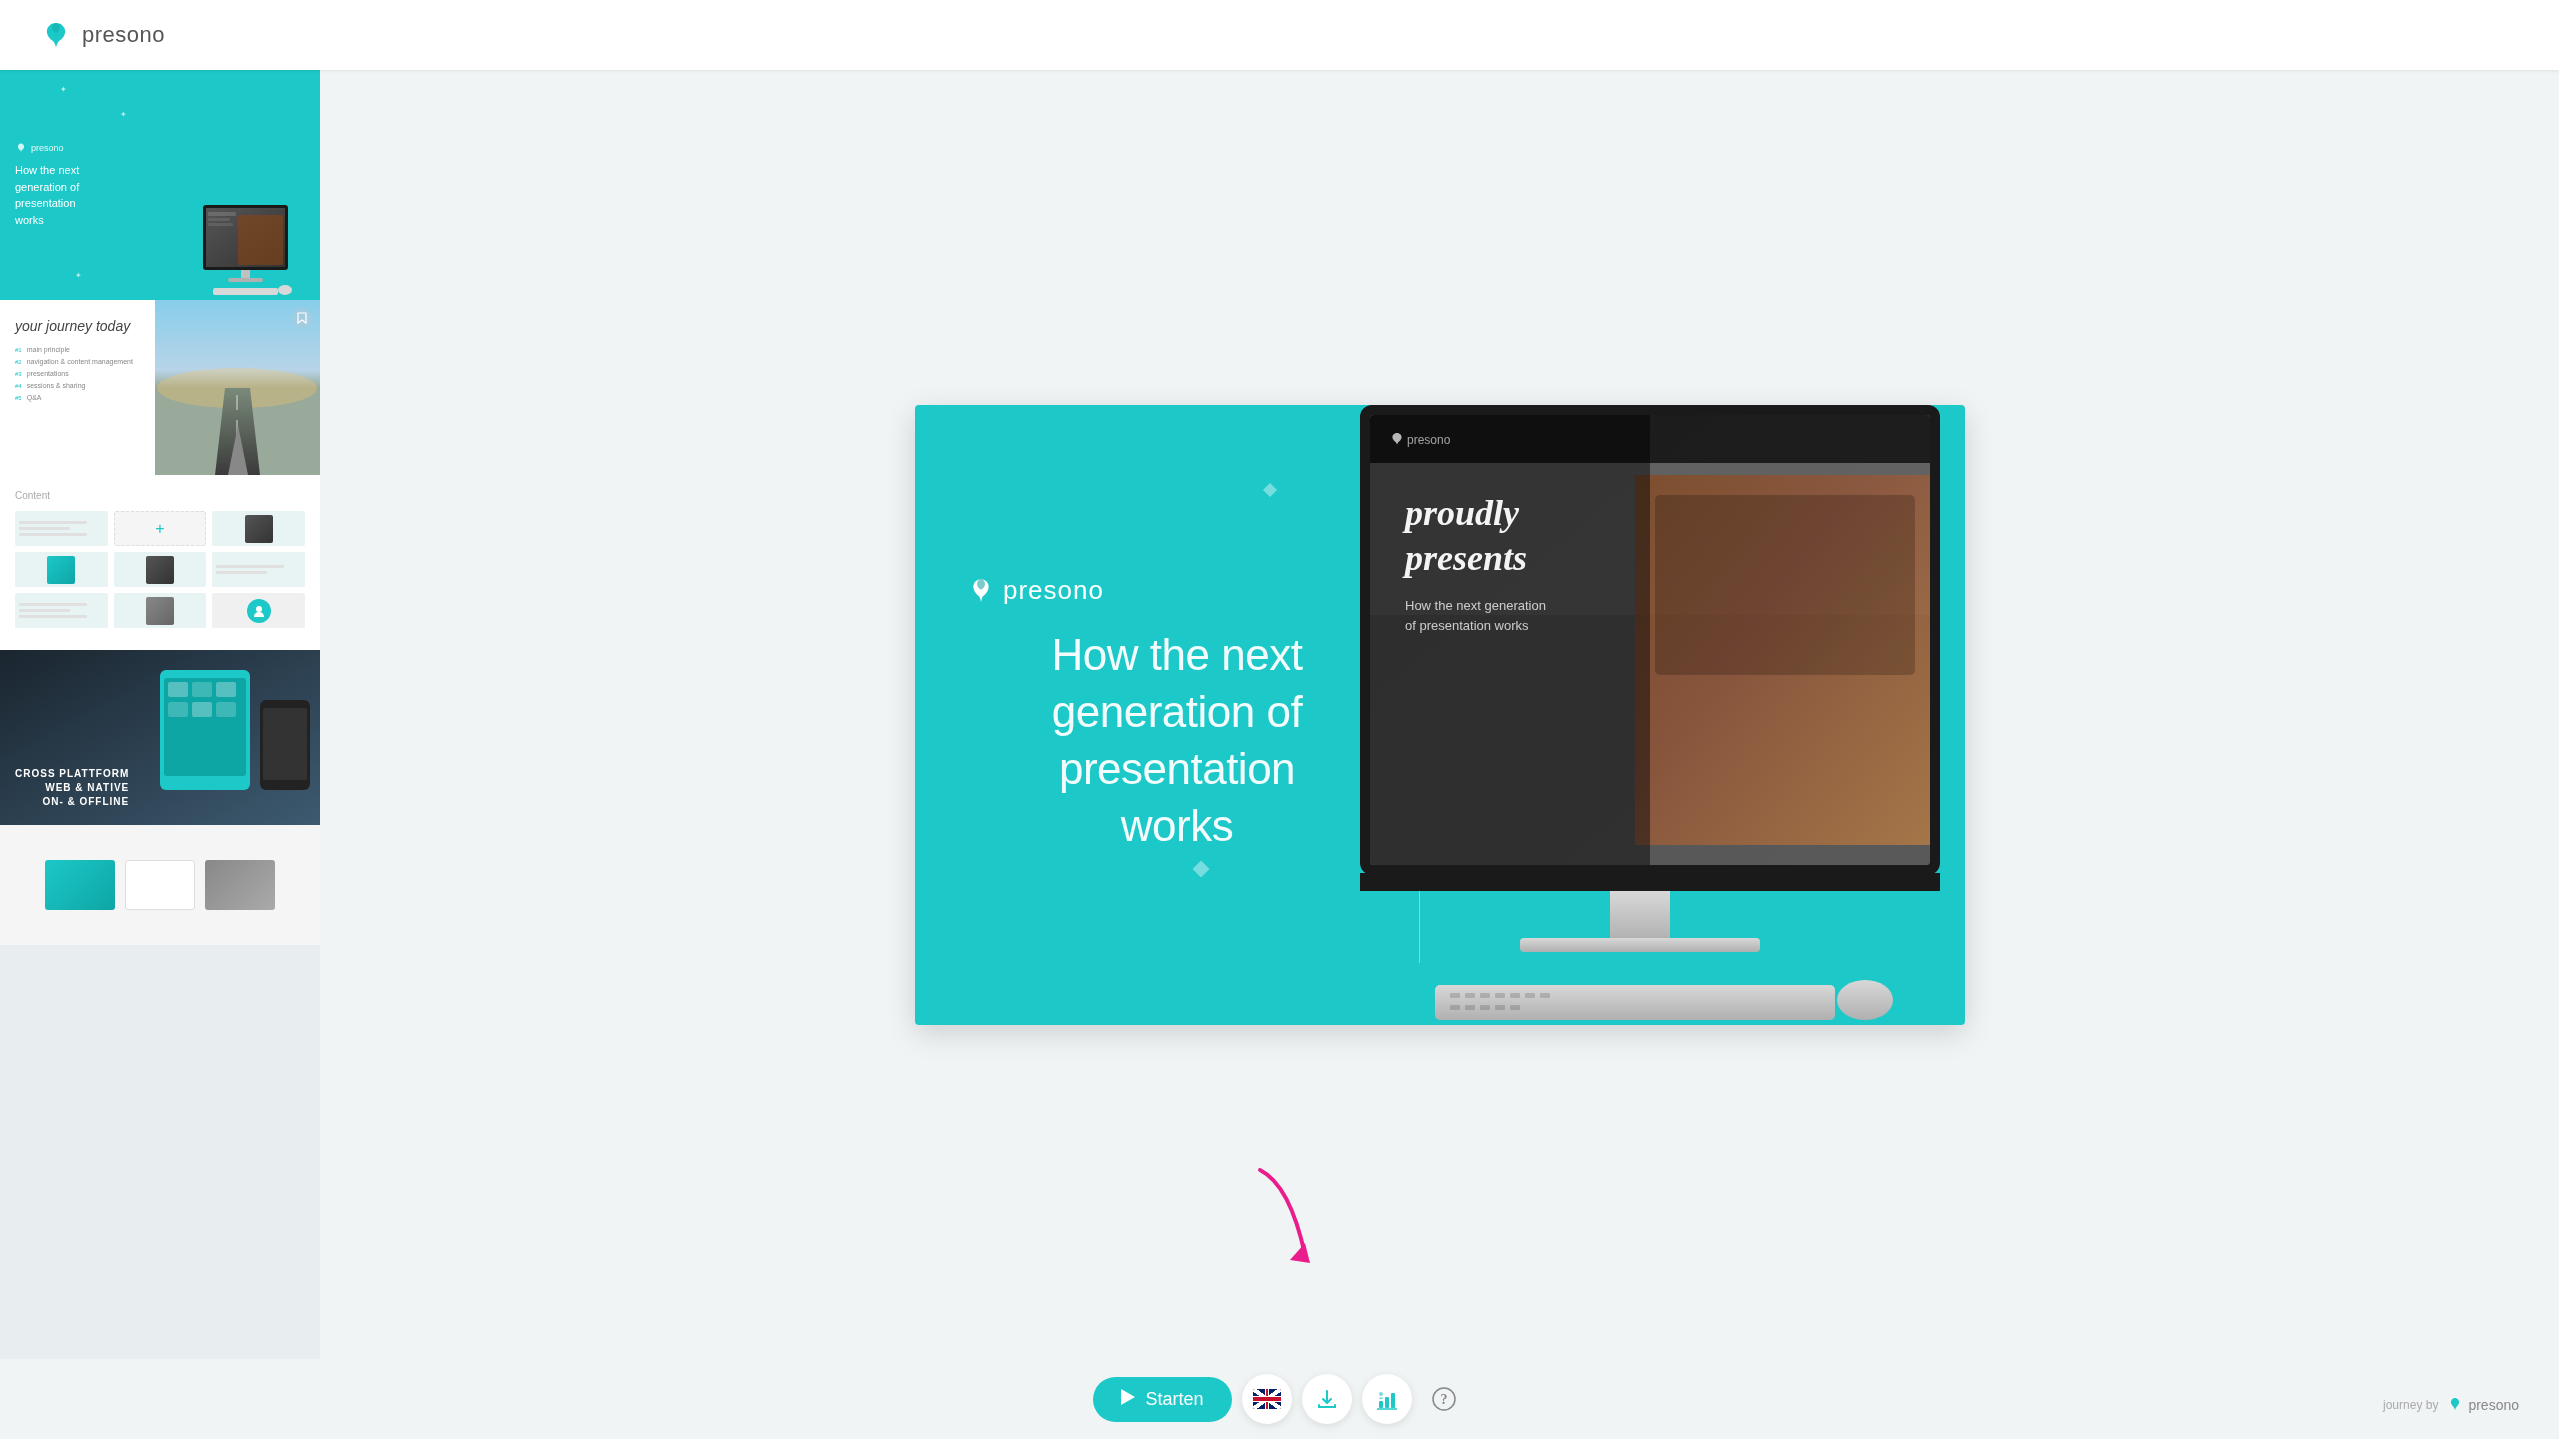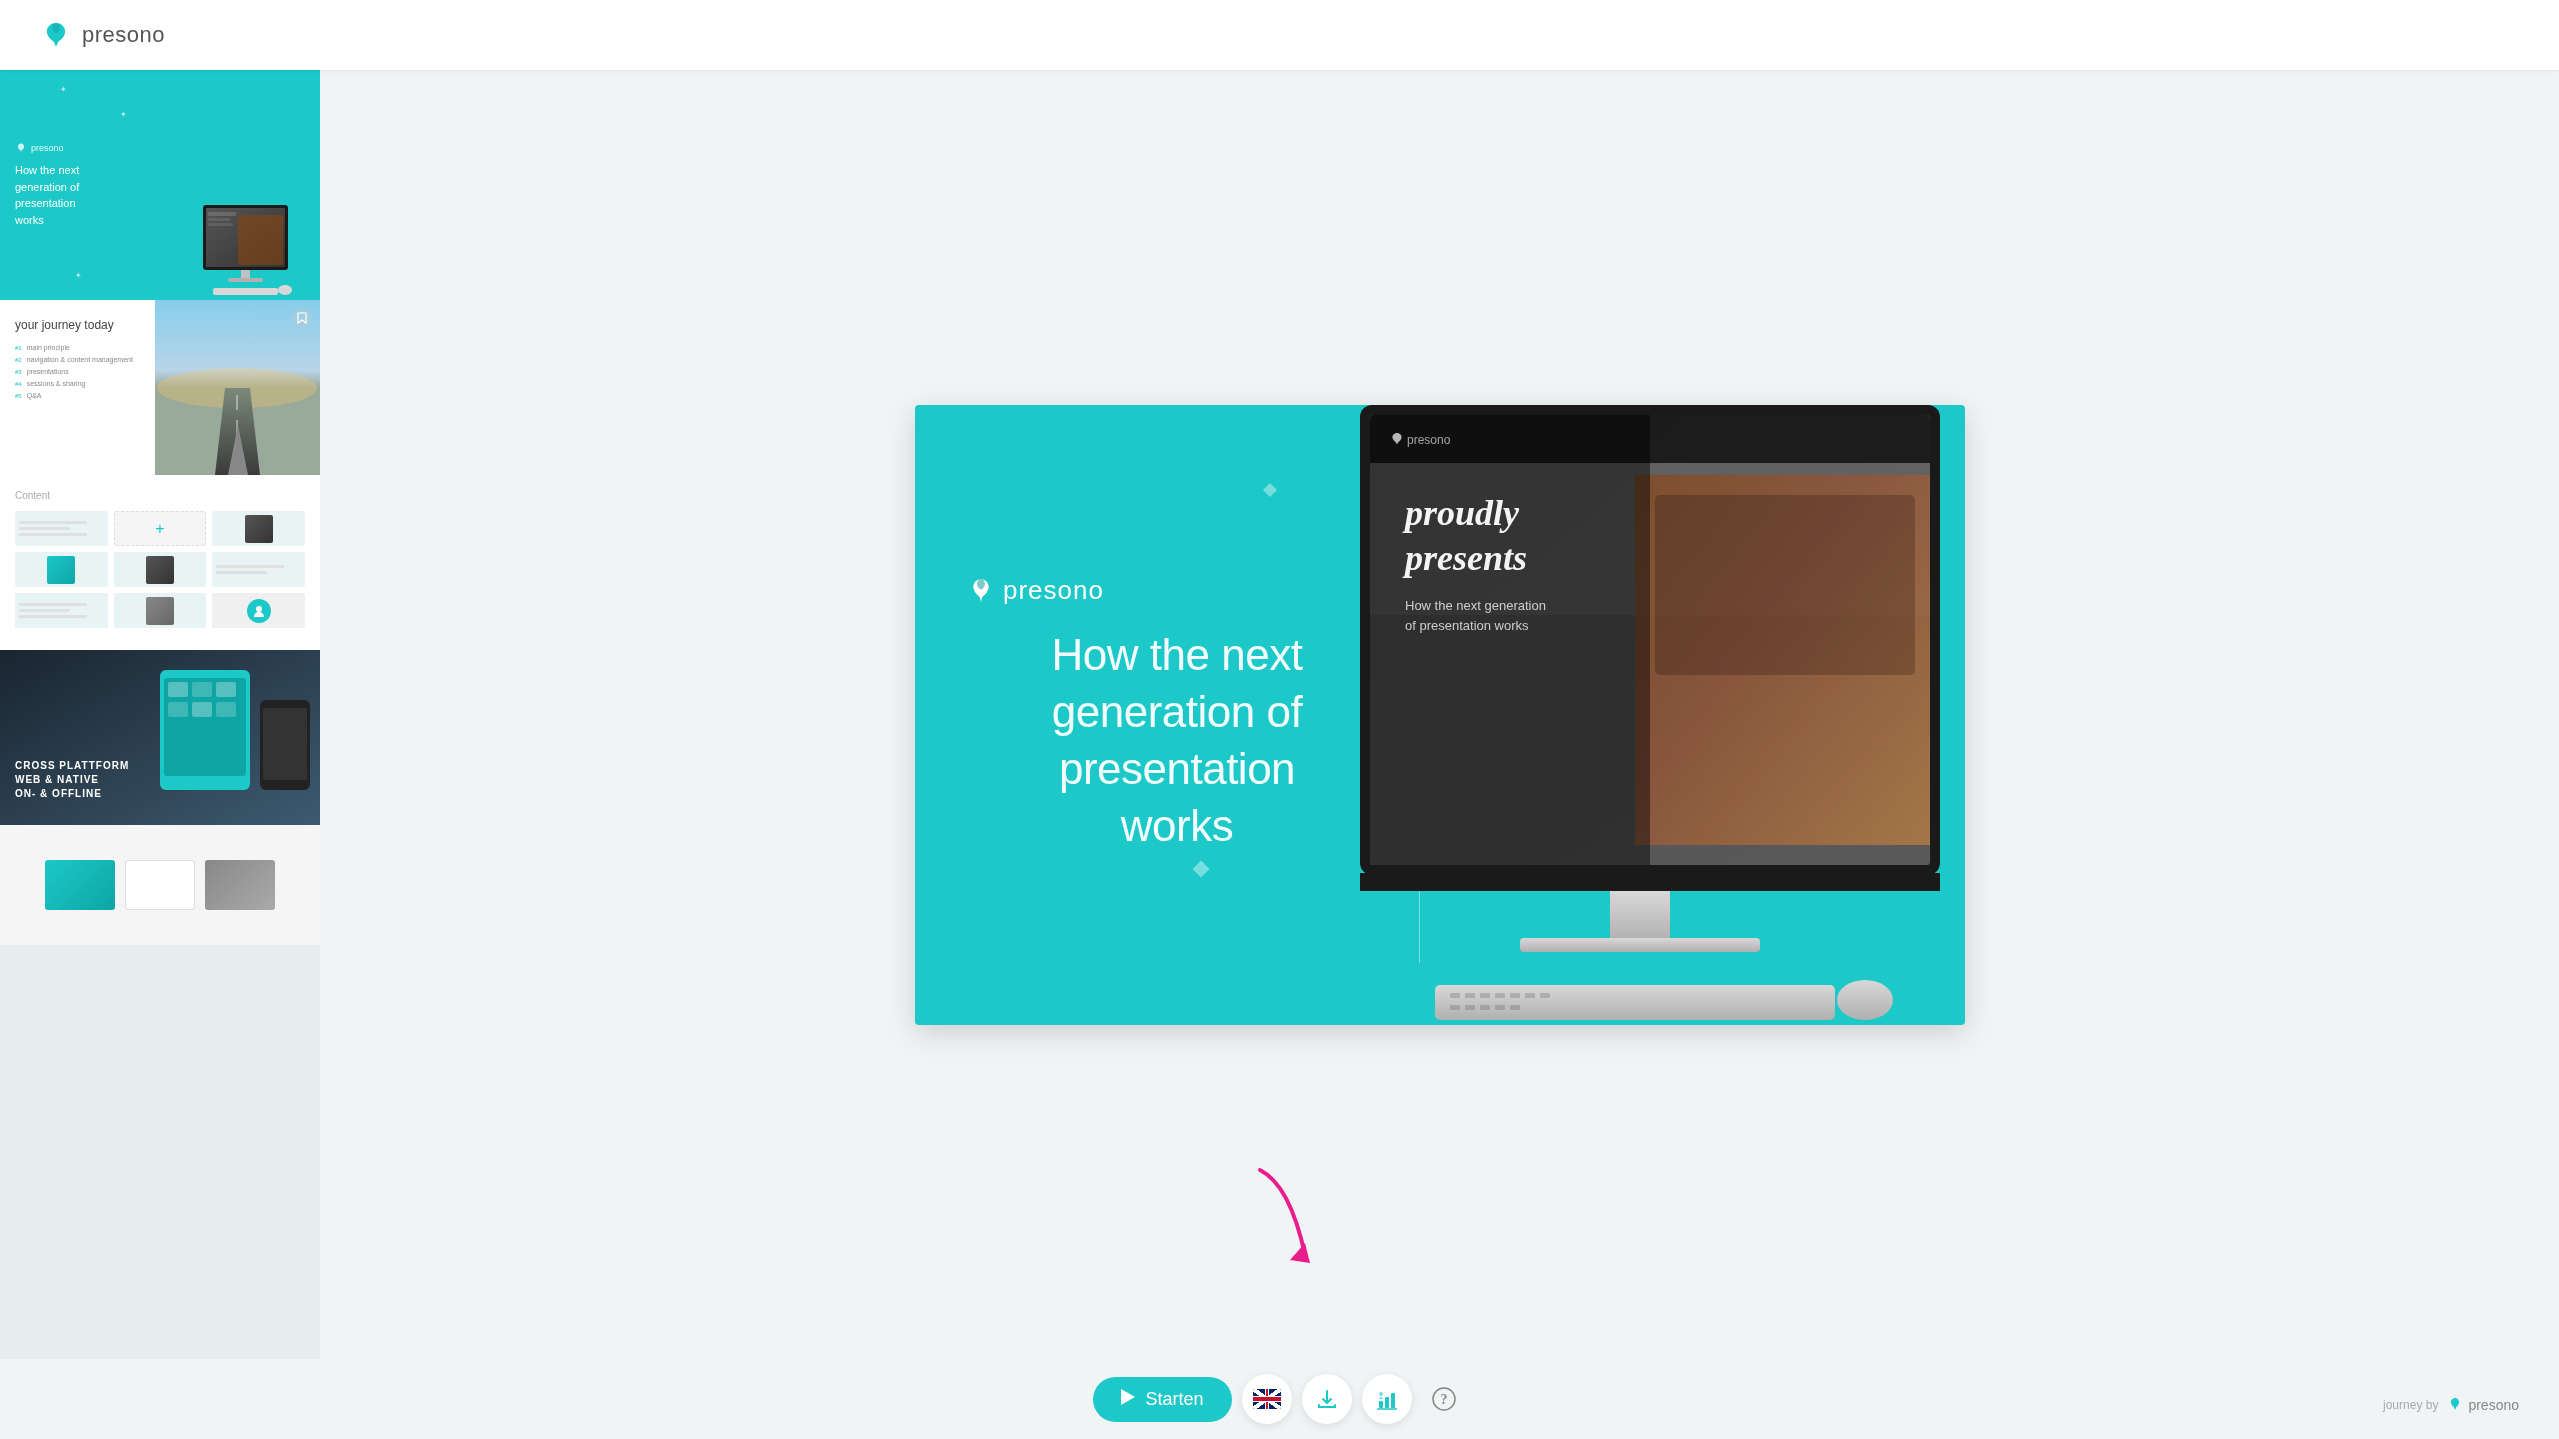--- a/index.html
+++ b/index.html
@@ -140,24 +140,25 @@
       height: 175px;
       background: #ffffff;
       display: flex;
       position: relative;
     }
     .slide-2-left {
       width: 155px;
       padding: 18px 15px;
     }
     .slide-2-title {
-      font-size: 12px;
+      font-size: 14px;
       color: #444;
       margin-bottom: 12px;
       font-weight: 400;
+      font-style: italic;
     }
     .slide-2-list {
       list-style: none;
     }
     .slide-2-list li {
       font-size: 7px;
       color: #888;
       margin-bottom: 5px;
       display: flex;
       gap: 5px;
@@ -273,23 +274,24 @@
       align-items: flex-end;
       justify-content: center;
     }
     .slide-4-bg {
       position: absolute;
       inset: 0;
       background: linear-gradient(135deg, #1a252f 0%, #2c3e50 50%, #3d5a70 100%);
     }
     .slide-4-text {
       position: absolute;
-      bottom: 24px;
+      bottom: 16px;
       left: 15px;
       color: white;
+      text-align: right;
     }
     .slide-4-text .cross {
       font-size: 10px;
       font-weight: 700;
       color: white;
       letter-spacing: 1px;
       line-height: 1.4;
     }
 
     

